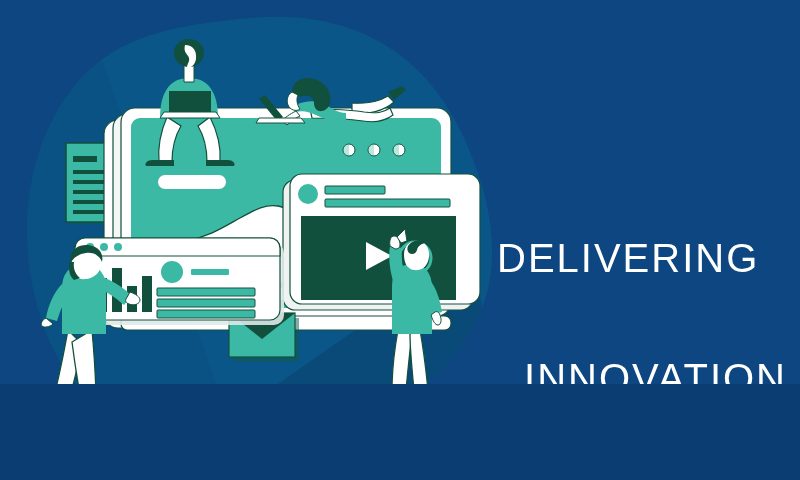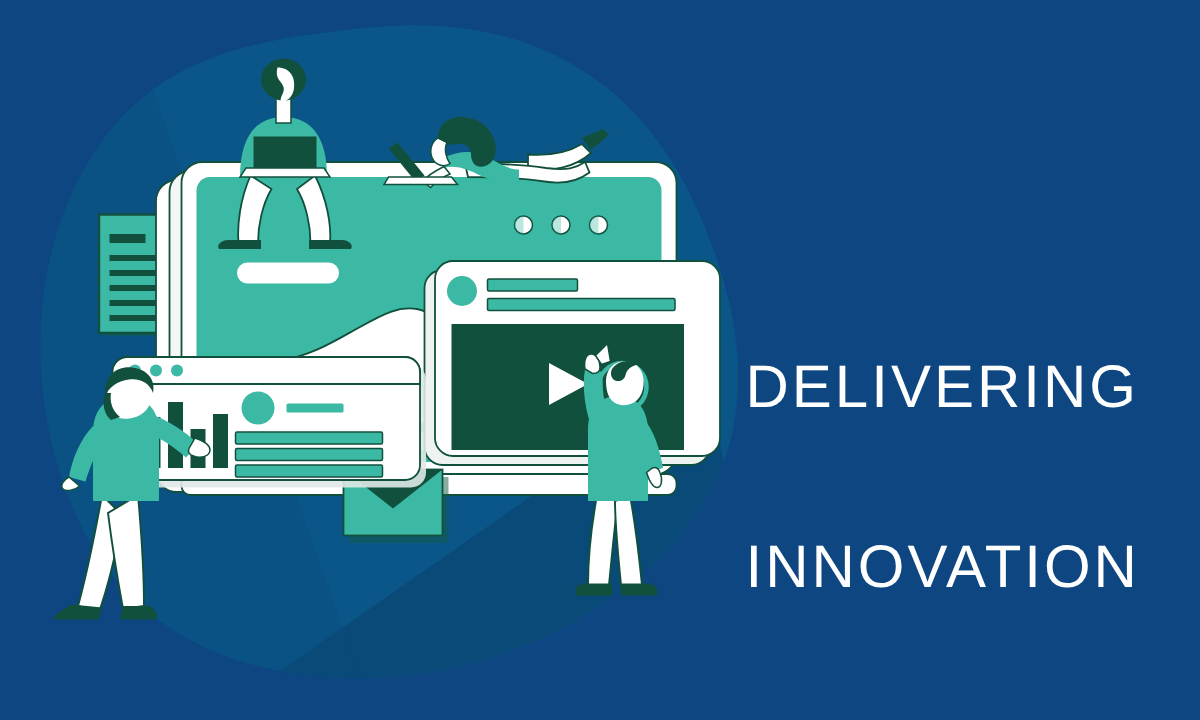--- a/index.html
+++ b/index.html
@@ -3,21 +3,21 @@
 <meta charset="utf-8">
 <style>
   html, body {
     margin: 0;
     padding: 0;
     background: #0b3c72;
   }
   #stage {
     position: relative;
     width: 800px;
-    height: 480px;
+    height: 384px;
     overflow: hidden;
     background: #000000;
     font-family: "Liberation Sans", sans-serif;
   }
   #stage svg.art {
     position: absolute;
     left: 0;
     top: 0;
     width: 800px;
     height: 480px;
@@ -32,21 +32,21 @@
     font-family: "Liberation Sans", sans-serif;
     font-weight: 300;
     font-size: 40px;
     line-height: 60px;
     letter-spacing: 2.0px;
     text-transform: uppercase;
     white-space: pre-line;
     user-select: none;
   }
   .headline .l1 { display: block; }
-  .headline .l2 { display: block; }
+  .headline .l2 { display: block; text-align: right; }
 </style>
 </head>
 <body>
 
 <div id="stage">
 
   <svg class="art" viewBox="0 0 800 480" xmlns="http://www.w3.org/2000/svg">
     <defs>
       <clipPath id="stageClip">
           <rect x="0" y="0" width="800" height="480"></rect>

